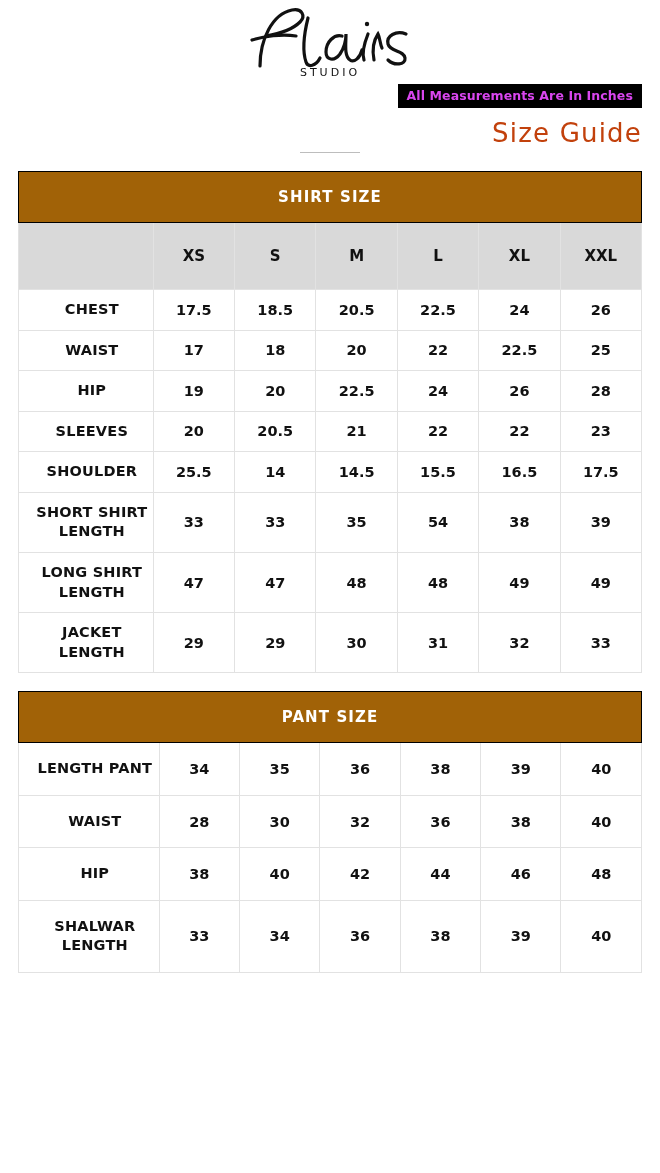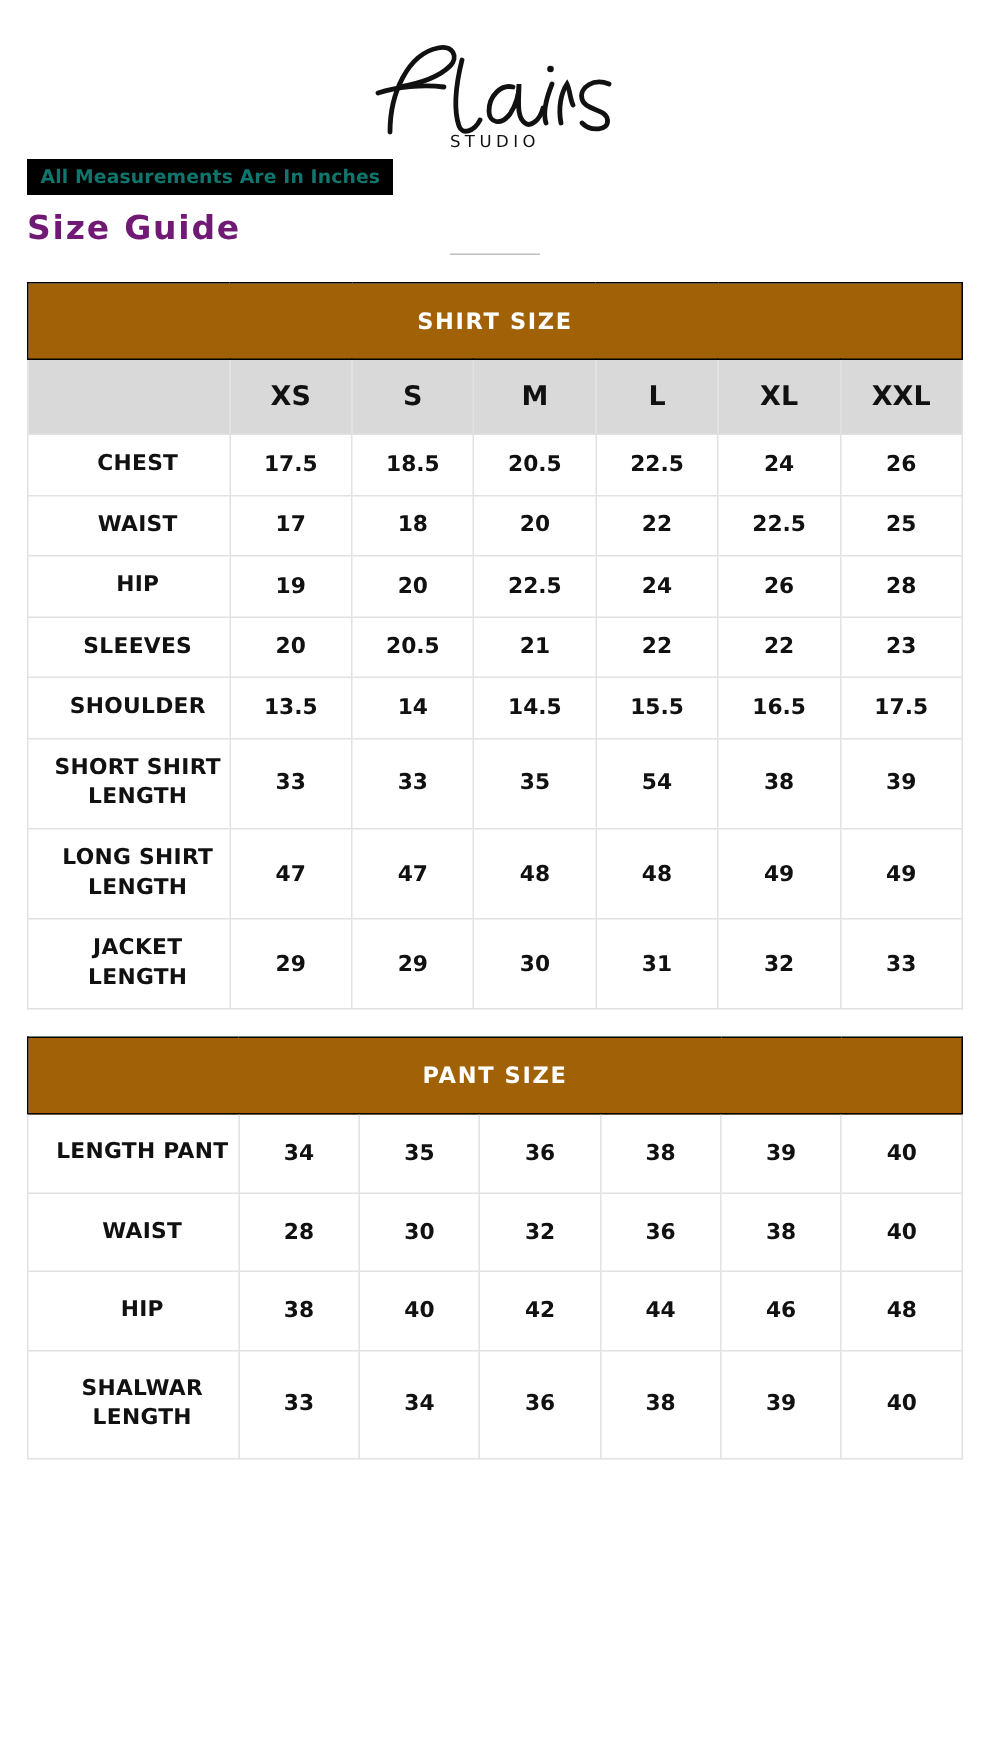--- a/index.html
+++ b/index.html
@@ -15,48 +15,47 @@
     color: #111111;
   }
 
   .page {
     width: 660px;
     padding: 0 18px;
   }
 
   
   .brand-block {
-    text-align: left;
-    padding-top: 22px;
+    text-align: right;
   }
   .brand-logo {
     display: block;
     margin: 0 auto;
     width: 200px;
     height: 78px;
   }
   .measure-badge {
     display: inline-block;
     background: #000000;
-    color: #0f766e;
+    color: #d946ef;
     font-family: "DejaVu Sans", sans-serif;
     font-weight: bold;
     font-size: 12.5px;
     letter-spacing: 0.1px;
     padding: 4px 9px 5px 9px;
     margin-top: 6px;
   }
   .size-guide-title {
     font-family: "DejaVu Sans", sans-serif;
-    font-size: 22px;
+    font-size: 26px;
     letter-spacing: 1.2px;
-    color: #701a75;
+    color: #c2410c;
     margin-top: 10px;
     margin-bottom: 4px;
-    font-weight: bold;
+    font-weight: normal;
   }
   .title-rule {
     width: 60px;
     height: 1px;
     background: #bdbdbd;
     margin: 0 auto 18px auto;
   }
 
   
   .size-table {
@@ -75,24 +74,24 @@
     font-size: 15px;
     font-weight: bold;
     letter-spacing: 1.1px;
     text-align: center;
     padding: 16px 0;
     border: 1px solid #000000;
   }
   .head-row th {
     background: #d9d9d9;
     color: #111111;
-    font-size: 18px;
+    font-size: 15px;
     font-weight: bold;
     text-align: center;
-    padding: 14px 0;
+    padding: 24px 0;
   }
   .head-row th.corner {
     background: #d9d9d9;
   }
   .size-table td.rowlabel {
     text-align: center;
     padding: 10px 0 10px 12px;
     font-size: 14.5px;
     font-weight: bold;
     letter-spacing: 0.2px;
@@ -201,21 +200,21 @@
         <td class="rowlabel">SLEEVES</td>
         <td class="val">20</td>
         <td class="val">20.5</td>
         <td class="val">21</td>
         <td class="val">22</td>
         <td class="val">22</td>
         <td class="val">23</td>
       </tr>
       <tr>
         <td class="rowlabel">SHOULDER</td>
-        <td class="val">13.5</td>
+        <td class="val">25.5</td>
         <td class="val">14</td>
         <td class="val">14.5</td>
         <td class="val">15.5</td>
         <td class="val">16.5</td>
         <td class="val">17.5</td>
       </tr>
       <tr>
         <td class="rowlabel">SHORT SHIRT LENGTH</td>
         <td class="val">33</td>
         <td class="val">33</td>

